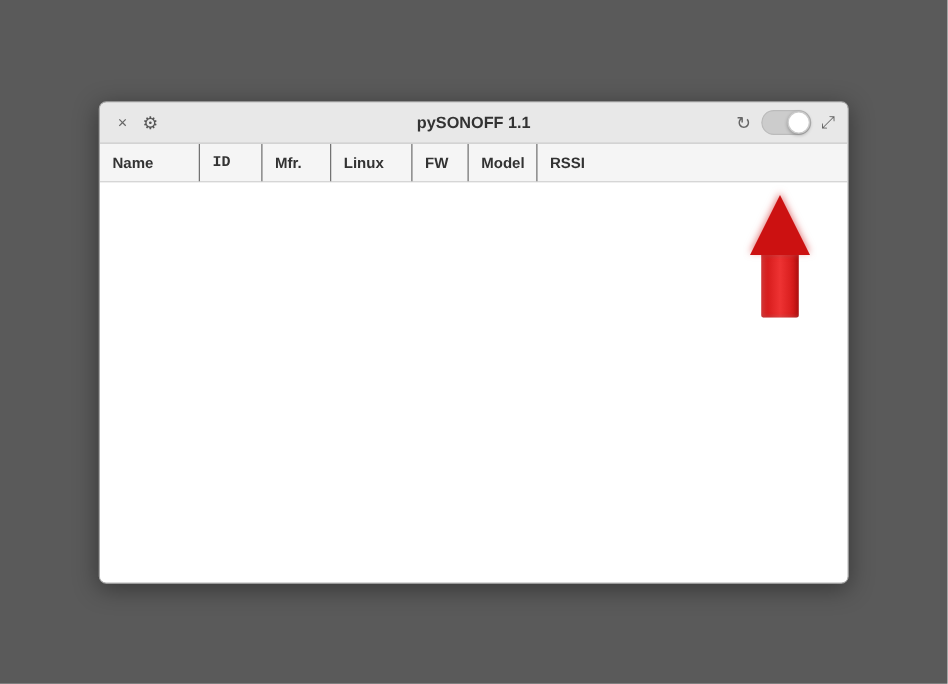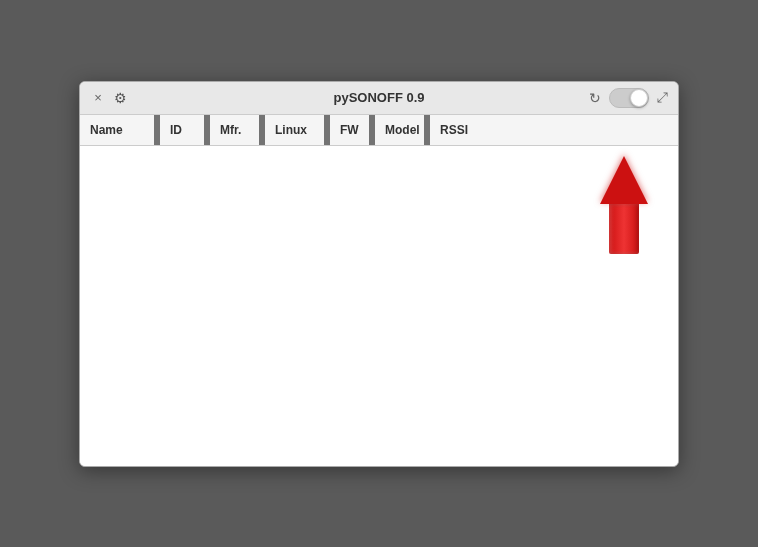--- a/index.html
+++ b/index.html
@@ -126,30 +126,30 @@
       background: #f5f5f5;
       border-bottom: 1px solid #ccc;
       padding: 0;
     }
 
     .col-header {
       padding: 8px 10px;
       font-size: 12px;
       font-weight: bold;
       color: #333;
-      border-right: 6px solid #737373;
+      border-right: 1px solid #737373;
       cursor: pointer;
     }
 
     .col-header:last-child {
       border-right: none;
     }
 
     .col-name { width: 80px; }
-    .col-id { width: 50px; }
+    .col-id { width: 50px; font-family: Liberation Mono, monospace; }
     .col-mfr { width: 55px; }
     .col-model { width: 65px; }
     .col-fw { width: 45px; }
     .col-state { width: 55px; }
     .col-rssi { width: 50px; }
 
     
     .content-area {
       background: white;
       height: 320px;
@@ -193,21 +193,21 @@
 
 <div class="window">
 
   <div class="titlebar">
     <div class="titlebar-left">
       <span class="close-btn">×</span>
       <span class="gear-btn">⚙</span>
     </div>
 
     <div class="titlebar-center">
-      <div class="title-main">pySONOFF 0.9</div>
+      <div class="title-main">pySONOFF 1.1</div>
     </div>
 
     <div class="titlebar-right">
       <span class="refresh-btn">↻</span>
       <div class="toggle-switch">
         <div class="toggle-knob"></div>
       </div>
       <span class="expand-btn">⤢</span>
     </div>
   </div>

